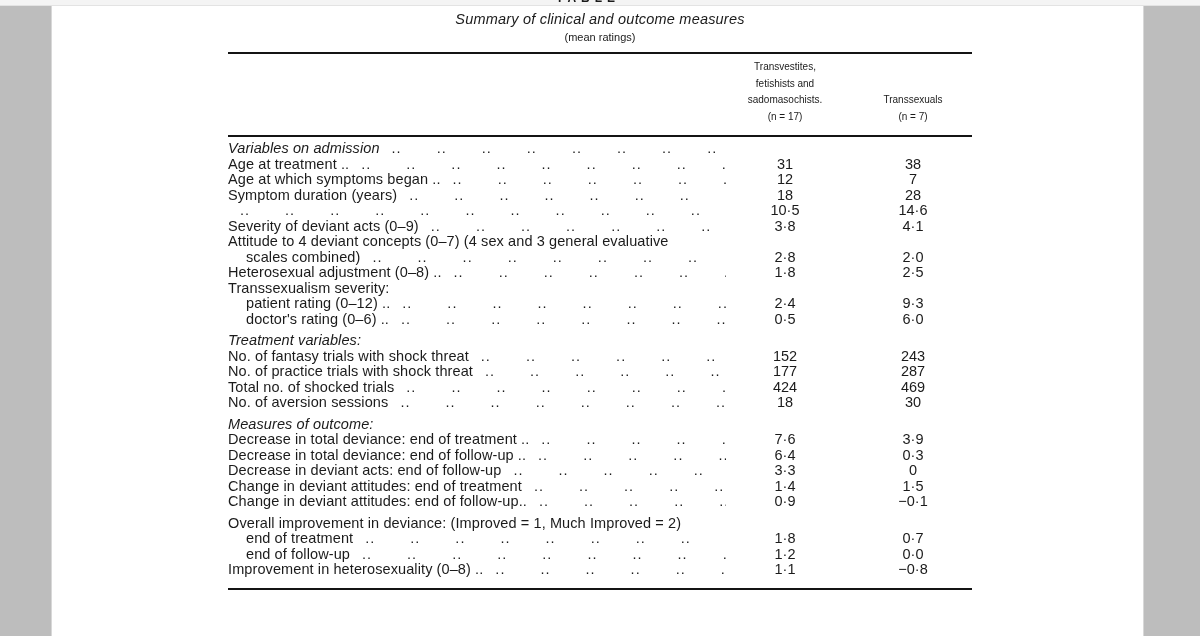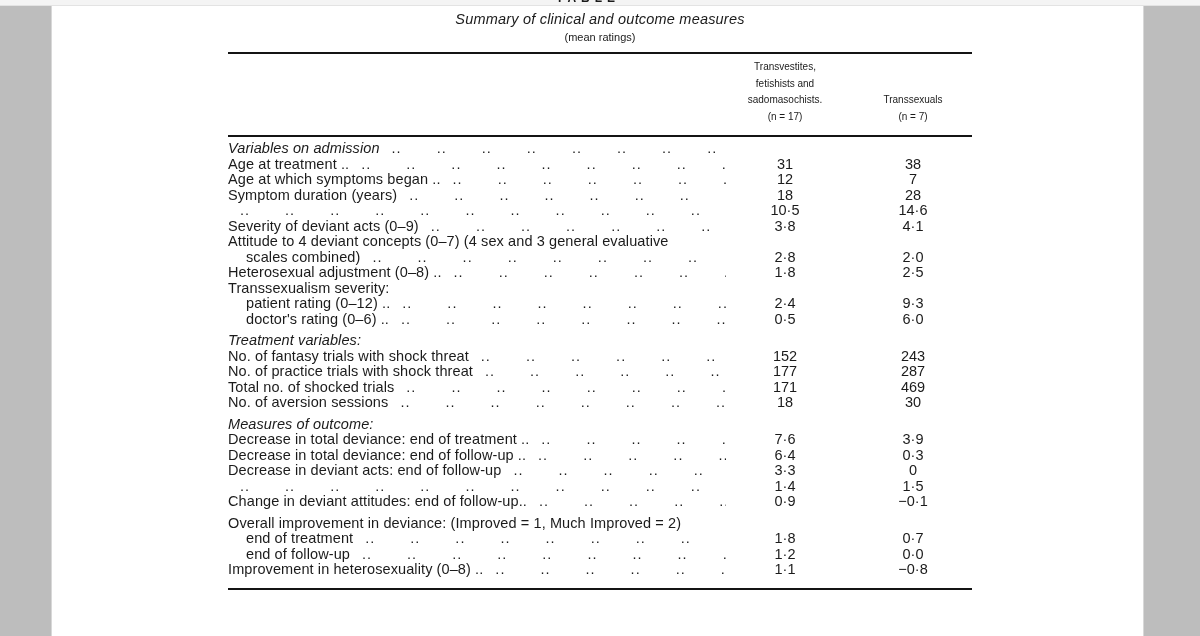--- a/index.html
+++ b/index.html
@@ -184,21 +184,21 @@
           </div>
           <div class="row">
             <span class="lbl">No. of practice trials with shock threat</span>
             <span class="leaders">.. .. .. .. .. .. .. .. .. .. .. .. .. .. .. .. .. .. .. .. .. .. .. .. .. .. .. .. .. .. .. .. .. .. .. .. .. .. .. .. </span>
             <span class="val c1">177</span>
             <span class="val c2">287</span>
           </div>
           <div class="row">
             <span class="lbl">Total no. of shocked trials</span>
             <span class="leaders">.. .. .. .. .. .. .. .. .. .. .. .. .. .. .. .. .. .. .. .. .. .. .. .. .. .. .. .. .. .. .. .. .. .. .. .. .. .. .. .. </span>
-            <span class="val c1">171</span>
+            <span class="val c1">424</span>
             <span class="val c2">469</span>
           </div>
           <div class="row">
             <span class="lbl">No. of aversion sessions</span>
             <span class="leaders">.. .. .. .. .. .. .. .. .. .. .. .. .. .. .. .. .. .. .. .. .. .. .. .. .. .. .. .. .. .. .. .. .. .. .. .. .. .. .. .. </span>
             <span class="val c1">18</span>
             <span class="val c2">30</span>
           </div>
           <div class="row gap">
             <span class="lbl it">Measures of outcome:</span>
@@ -218,20 +218,21 @@
             <span class="val c1">6·4</span>
             <span class="val c2">0·3</span>
           </div>
           <div class="row">
             <span class="lbl">Decrease in deviant acts: end of follow-up</span>
             <span class="leaders">.. .. .. .. .. .. .. .. .. .. .. .. .. .. .. .. .. .. .. .. .. .. .. .. .. .. .. .. .. .. .. .. .. .. .. .. .. .. .. .. </span>
             <span class="val c1">3·3</span>
             <span class="val c2">0</span>
           </div>
           <div class="row">
+            <span class="lbl">Change in deviant attitudes: end of treatment</span>
             <span class="leaders">.. .. .. .. .. .. .. .. .. .. .. .. .. .. .. .. .. .. .. .. .. .. .. .. .. .. .. .. .. .. .. .. .. .. .. .. .. .. .. .. </span>
             <span class="val c1">1·4</span>
             <span class="val c2">1·5</span>
           </div>
           <div class="row">
             <span class="lbl">Change in deviant attitudes: end of follow-up..</span>
             <span class="leaders">.. .. .. .. .. .. .. .. .. .. .. .. .. .. .. .. .. .. .. .. .. .. .. .. .. .. .. .. .. .. .. .. .. .. .. .. .. .. .. .. </span>
             <span class="val c1">0·9</span>
             <span class="val c2">−0·1</span>
           </div>

